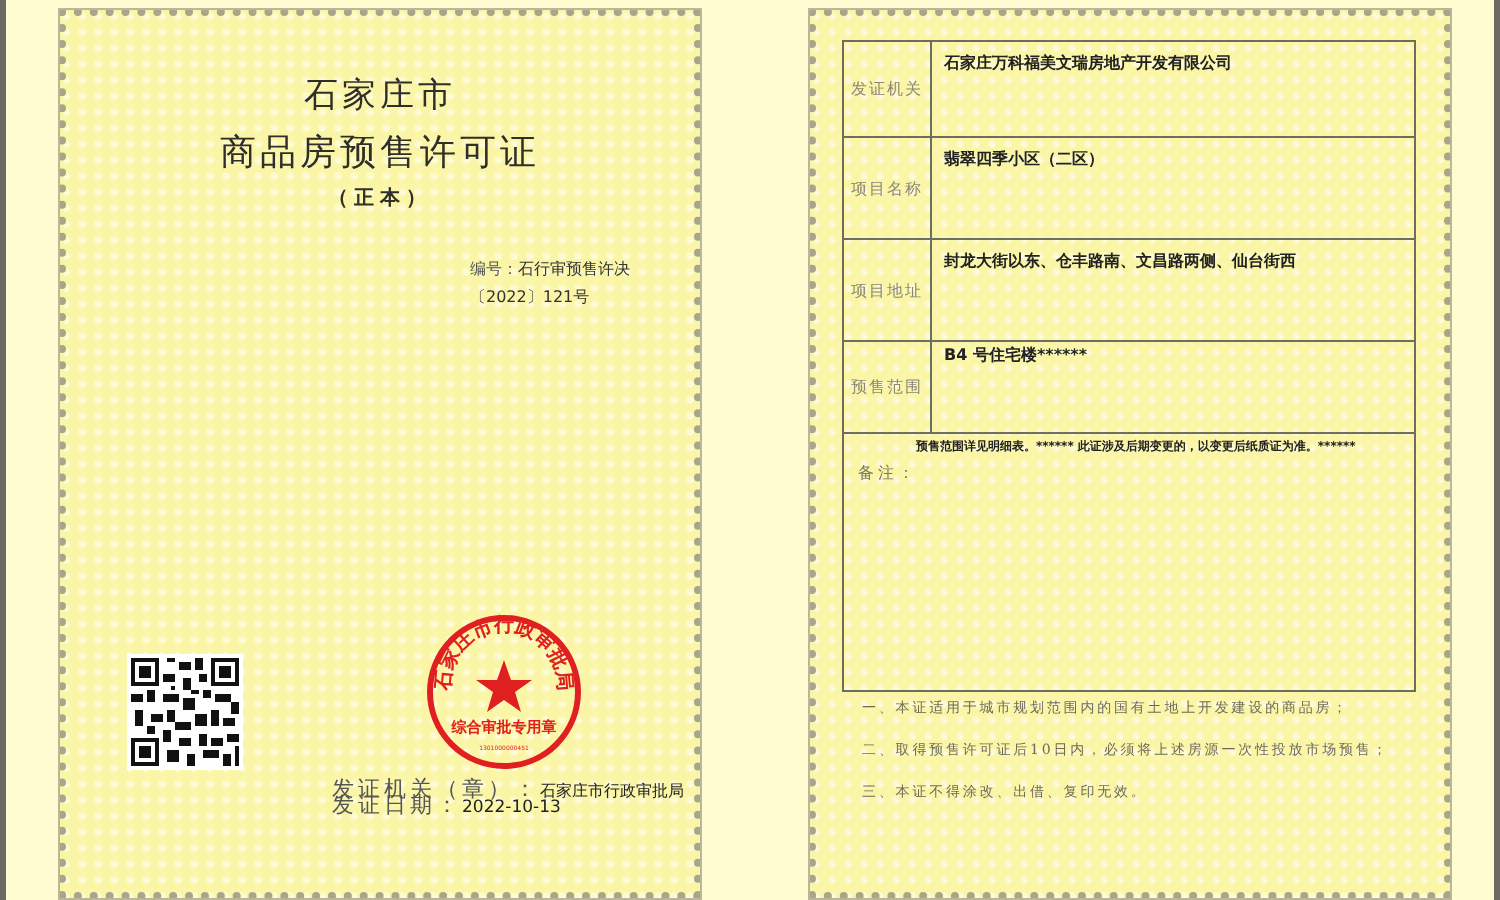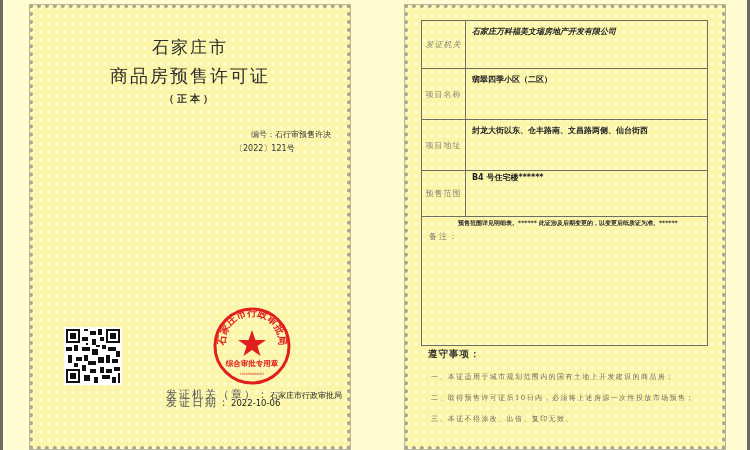--- a/index.html
+++ b/index.html
@@ -41,21 +41,21 @@
   }
   .title-city { top: 32px; font-size: 17px; letter-spacing: 2px; }
   .title-main { top: 60px; font-size: 18px; letter-spacing: 2px; }
   .title-sub { top: 88px; font-size: 10px; letter-spacing: 3px; font-weight: bold; }
 
   .serial {
     position: absolute; left: 206px; top: 124px; width: 115px;
     font-size: 8px; line-height: 14px; color: #333;
     font-family: "DejaVu Sans", "Liberation Sans", sans-serif;
   }
-  .serial .lbl { font-family: Liberation Sans, sans-serif; color: #555; margin-left: 16px; }
+  .serial .lbl { font-family: Liberation Sans, sans-serif; color: #555; }
 
   .body-text {
     position: absolute; left: 20px; top: 172px; width: 285px;
     font-size: 11.3px; line-height: 28.5px; color: #3b3a33;
     text-align: justify; letter-spacing: 0.6px;
   }
   .body-text p { margin: 0; text-indent: 24px; }
 
   .qr { position: absolute; left: 34px; top: 323px; width: 59px; height: 58px; }
 
@@ -77,21 +77,21 @@
   }
   .info-table td { border: 1.2px solid #6e6d62; vertical-align: top; padding: 0; }
   .info-table td.lbl {
     width: 43px; text-align: center; vertical-align: middle;
     font-size: 8px; color: #8a8778; letter-spacing: 1px;
   }
   .info-table td.val {
     font-family: "DejaVu Sans", "Liberation Sans", sans-serif;
     font-size: 8px; color: #222; padding: 5px 0 0 6px; font-weight: bold;
   }
-  .r1 td { height: 42px; font-style: italic; }
+  .r1 td { height: 42px; }
   .r2 td { height: 45px; }
   .r3 td { height: 45px; }
   .r4 td { height: 44px; }
   .r4 td.val { padding-top: 1px; }
   .r5 td { height: 126px; padding: 2px 0 0 0; }
   .remark-line {
     font-family: "DejaVu Sans", "Liberation Sans", sans-serif;
     font-size: 6px; color: #222; padding-left: 36px; white-space: nowrap; font-weight: bold;
   }
   .remark-label { font-size: 8px; color: #7a776a; padding: 3px 0 0 7px; letter-spacing: 2px; }
@@ -175,21 +175,21 @@
     <circle cx="40" cy="40" r="37" fill="none" stroke="#e02020" stroke-width="3"></circle>
     <text font-size="10" font-weight="bold" fill="#e02020" font-family="DejaVu Sans, sans-serif">
       <textPath href="#arcPath" startOffset="50%" text-anchor="middle">石家庄市行政审批局</textPath>
     </text>
     <polygon points="40,24 43.5,34 54,34 45.5,40 48.5,50 40,44 31.5,50 34.5,40 26,34 36.5,34" fill="#e02020"></polygon>
     <text x="40" y="60" font-size="7.5" font-weight="bold" fill="#e02020" text-anchor="middle" font-family="DejaVu Sans, sans-serif">综合审批专用章</text>
     <text x="40" y="69" font-size="3" fill="#e02020" text-anchor="middle" font-family="DejaVu Sans, sans-serif">1301000000451</text>
   </svg>
 
   <div class="date">
-    <span>发证日期：</span><span class="val">2022-10-06</span>
+    <span>发证日期：</span><span class="val">2022-10-13</span>
   </div>
 </div>
 
 <div class="page" id="page-right">
   <table class="info-table">
     <tbody>
         <tr class="r1">
       <td class="lbl">发证机关</td>
       <td class="val">石家庄万科福美文瑞房地产开发有限公司</td>
     </tr>
@@ -208,18 +208,17 @@
     <tr class="r5">
       <td colspan="2">
         <div class="remark-line">预售范围详见明细表。****** 此证涉及后期变更的，以变更后纸质证为准。******</div>
         <div class="remark-label">备注：</div>
       </td>
     </tr>
   </tbody>
     </table>
 
   <div class="notes">
-    <div class="heading">遵守事项：</div>
     <div class="item">一、本证适用于城市规划范围内的国有土地上开发建设的商品房；</div>
     <div class="item">二、取得预售许可证后10日内，必须将上述房源一次性投放市场预售；</div>
     <div class="item">三、本证不得涂改、出借、复印无效。</div>
   </div>
 </div>
 
 </body></html>

